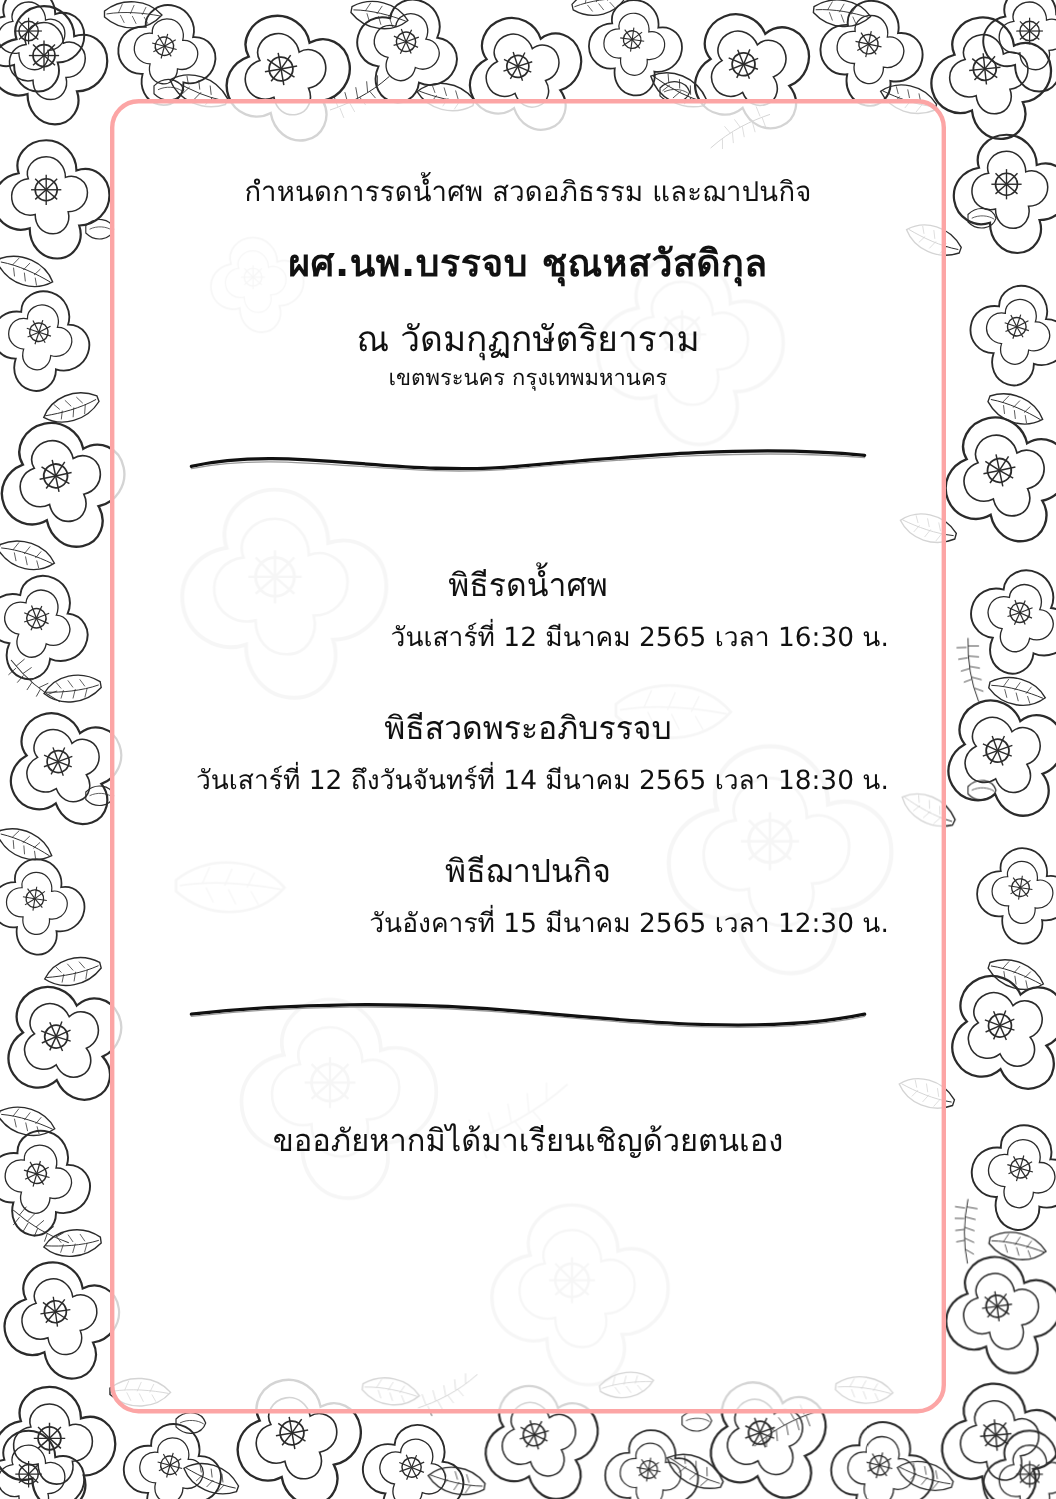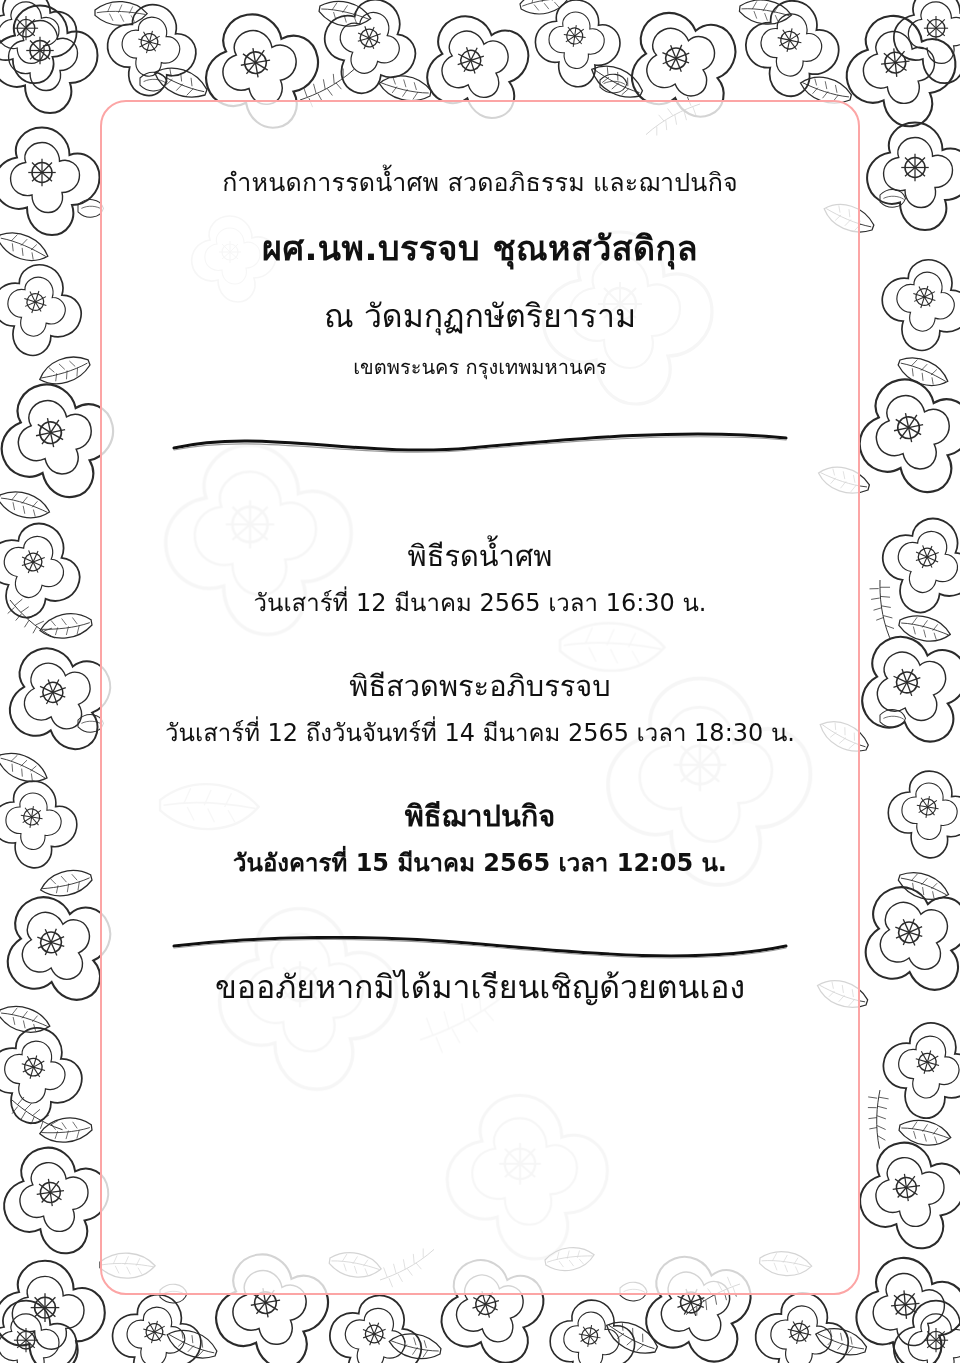--- a/index.html
+++ b/index.html
@@ -32,25 +32,25 @@
   .floral-layer svg {
     display: block;
     width: 960px;
     height: 1363px;
   }
 
   
   .card {
     position: absolute;
     left: 100px;
-    top: 100px;
+    top: 90px;
     width: 760px;
     height: 1195px;
     z-index: 3;
-    border: 2px solid #fca5a5;
+    border: 4px solid #fca5a5;
     border-radius: 26px;
     background: rgba(255,255,255,0.80);
     box-sizing: border-box;
   }
   .card-inner {
     position: absolute;
     inset: 0;
     padding: 56px 48px 40px 48px;
     box-sizing: border-box;
     text-align: center;
@@ -72,52 +72,54 @@
     letter-spacing: 0.5px;
   }
   .temple {
     font-size: 32px;
     line-height: 1.3;
     margin-top: 26px;
   }
   .district {
     font-size: 20px;
     line-height: 1.3;
-    margin-top: 16px;
+    margin-top: 0;
   }
 
   
   .swash {
     margin: 0 auto;
     display: block;
   }
   .swash-top { margin-top: 46px; }
   .swash-bottom { margin-top: 52px; }
 
   
   .ceremonies {
     margin-top: 78px;
   }
   .ceremony {
     margin-bottom: 48px;
   }
-  .ceremony:last-child { margin-bottom: 0; font-weight: bold; }
+  .ceremony:last-child { margin-bottom: 0; }
   .ceremony-title {
     font-size: 29px;
     line-height: 1.3;
   }
   .ceremony-detail {
     font-size: 24px;
     line-height: 1.35;
     margin-top: 12px;
+    text-align: right;
   }
 
   .footer-note {
-    font-size: 32px;
+    font-size: 28px;
     line-height: 1.35;
+    margin-top: 76px;
   }
 </style>
 </head>
 <body>
 
 <div class="page">
 
   <div class="floral-layer">
     <svg viewBox="0 0 960 1363" xmlns="http://www.w3.org/2000/svg" aria-hidden="true">
       <defs>
@@ -508,21 +510,21 @@
           <div class="ceremony-detail">วันเสาร์ที่ 12 มีนาคม 2565 เวลา 16:30 น.</div>
         </div>
 
         <div class="ceremony">
           <div class="ceremony-title">พิธีสวดพระอภิบรรจบ</div>
           <div class="ceremony-detail">วันเสาร์ที่ 12 ถึงวันจันทร์ที่ 14 มีนาคม 2565 เวลา 18:30 น.</div>
         </div>
 
         <div class="ceremony">
           <div class="ceremony-title">พิธีฌาปนกิจ</div>
-          <div class="ceremony-detail">วันอังคารที่ 15 มีนาคม 2565 เวลา 12:05 น.</div>
+          <div class="ceremony-detail">วันอังคารที่ 15 มีนาคม 2565 เวลา 12:30 น.</div>
         </div>
 
       </div>
 
       <svg class="swash swash-bottom" width="620" height="34" viewBox="0 0 620 34">
         <path d="M4,14 C90,4 200,2 310,12 C420,22 530,32 616,14" fill="none" stroke="#111111" stroke-width="3" stroke-linecap="round"></path>
         <path d="M4,16 C90,6 200,4 310,14 C420,24 530,34 616,16" fill="none" stroke="#9a9a9a" stroke-width="1.2" stroke-linecap="round"></path>
       </svg>
 
       <div class="footer-note">ขออภัยหากมิได้มาเรียนเชิญด้วยตนเอง</div>

